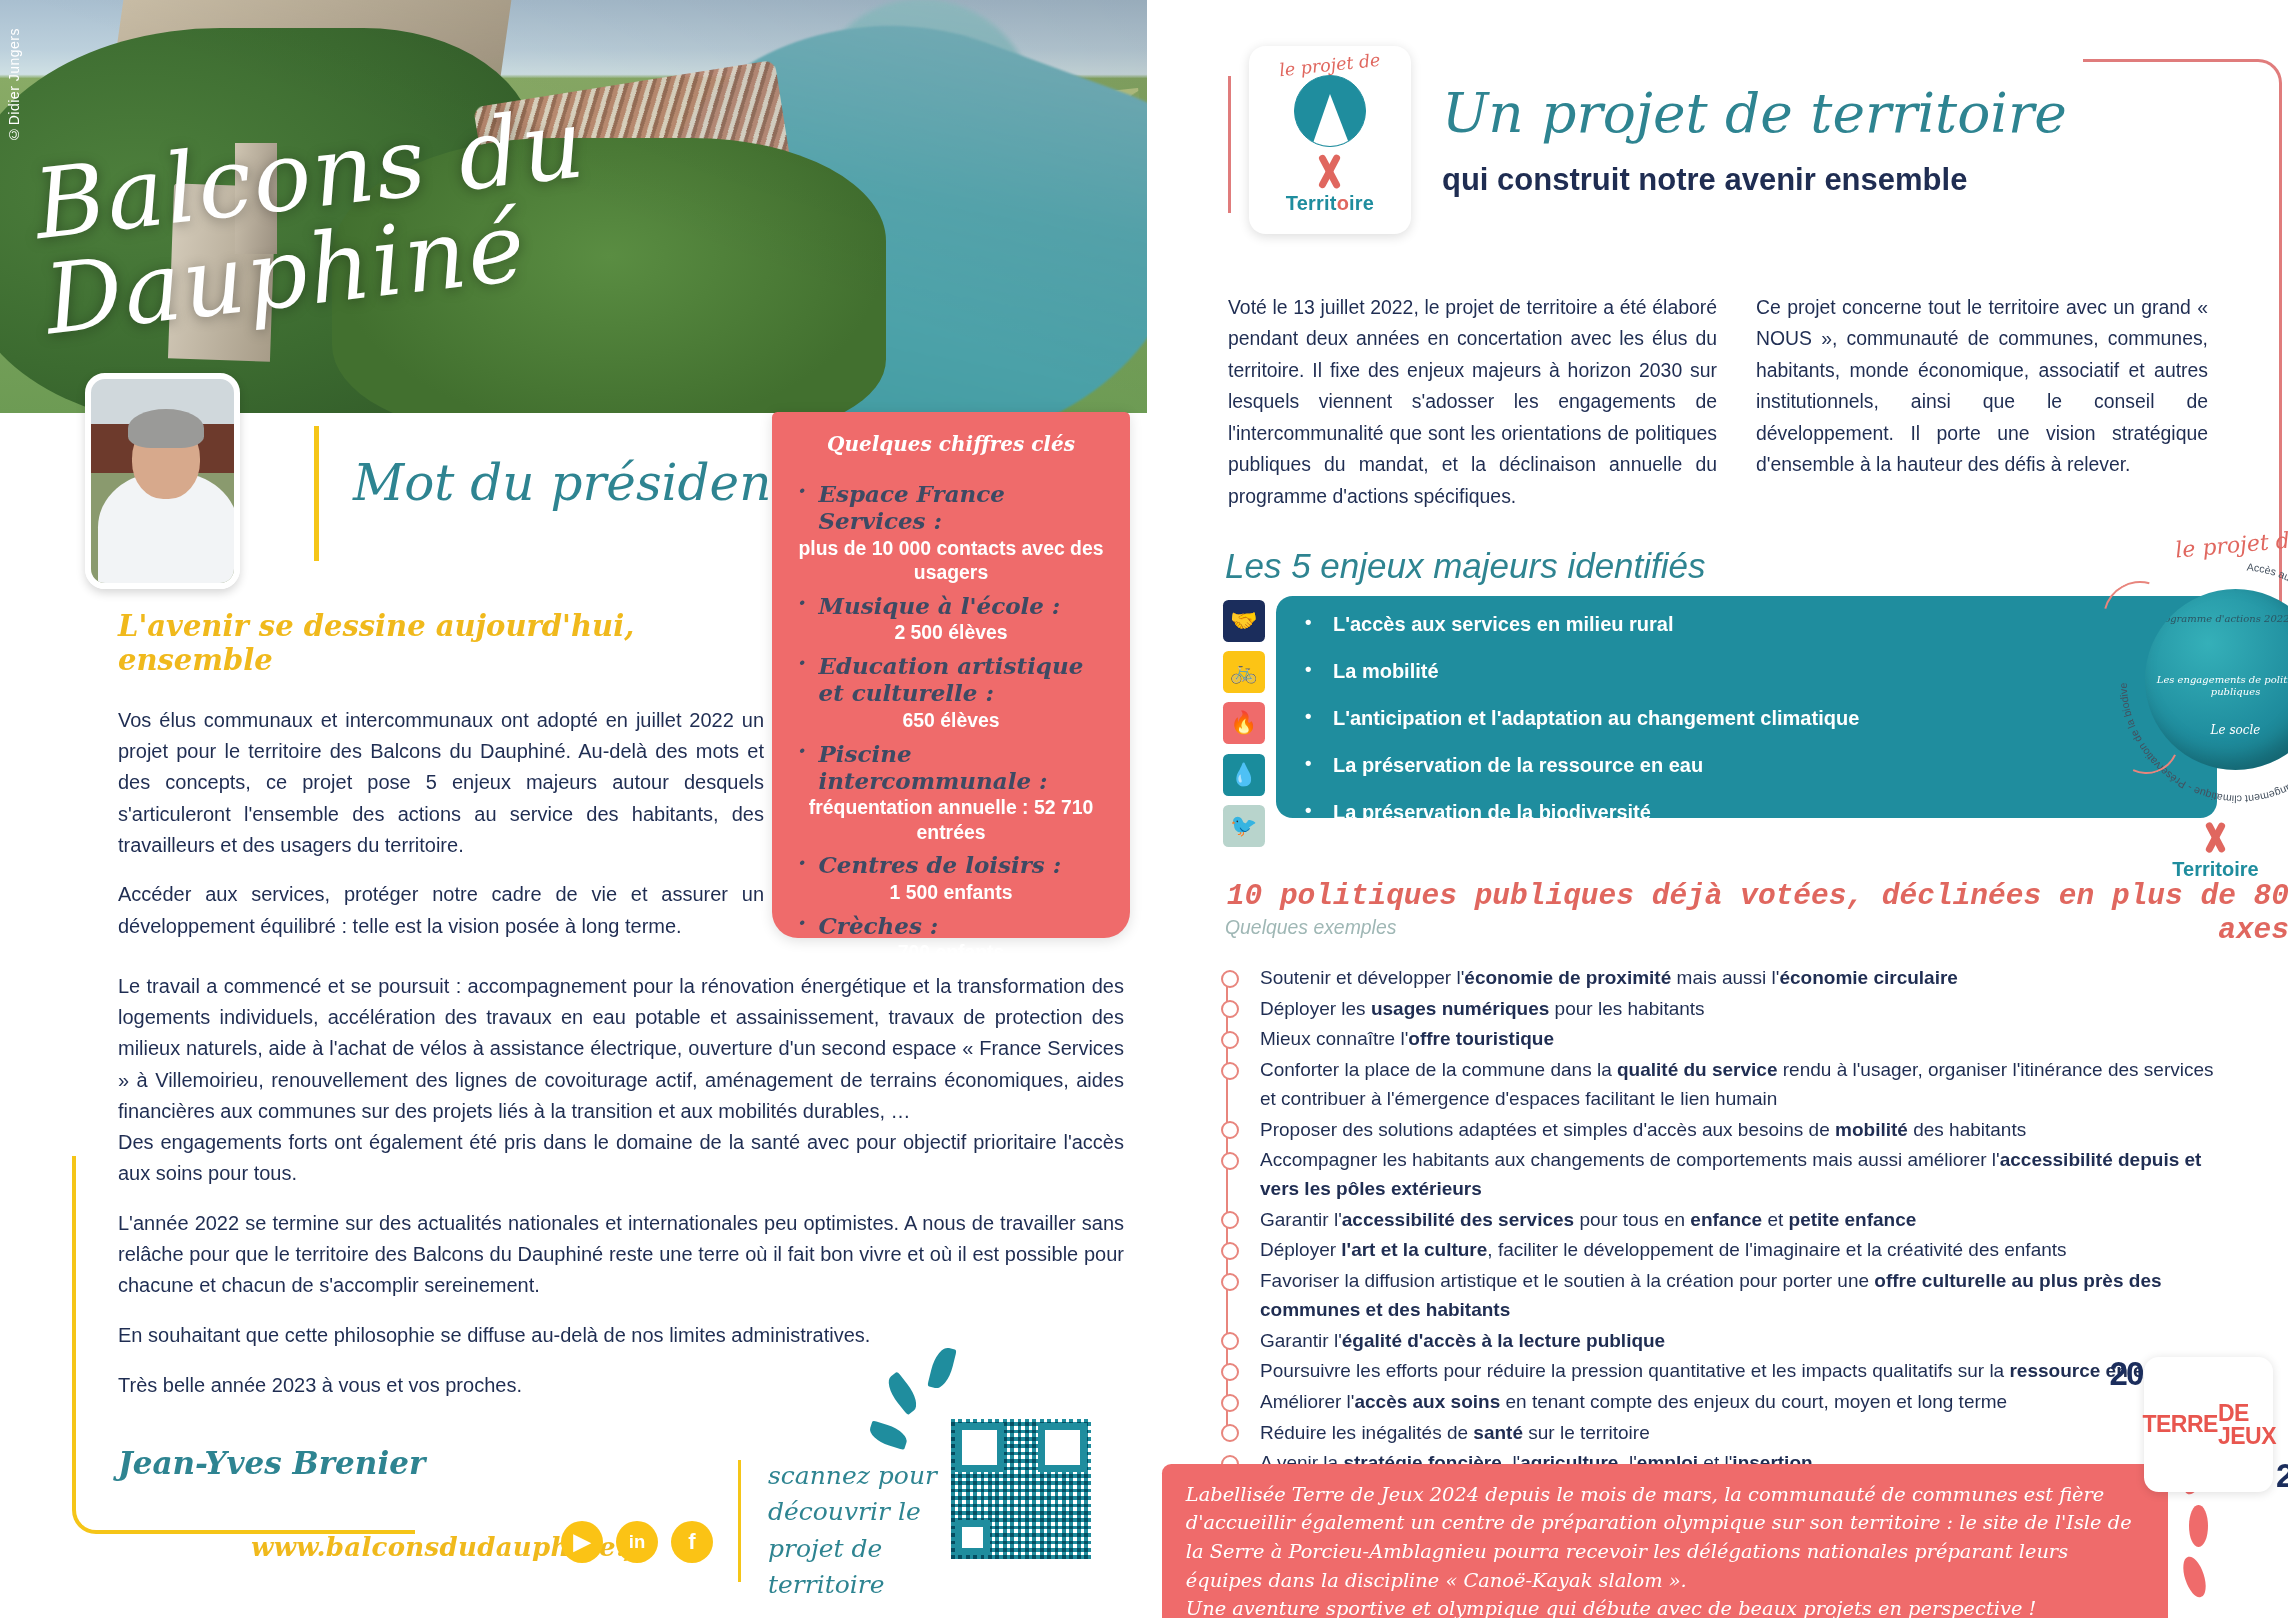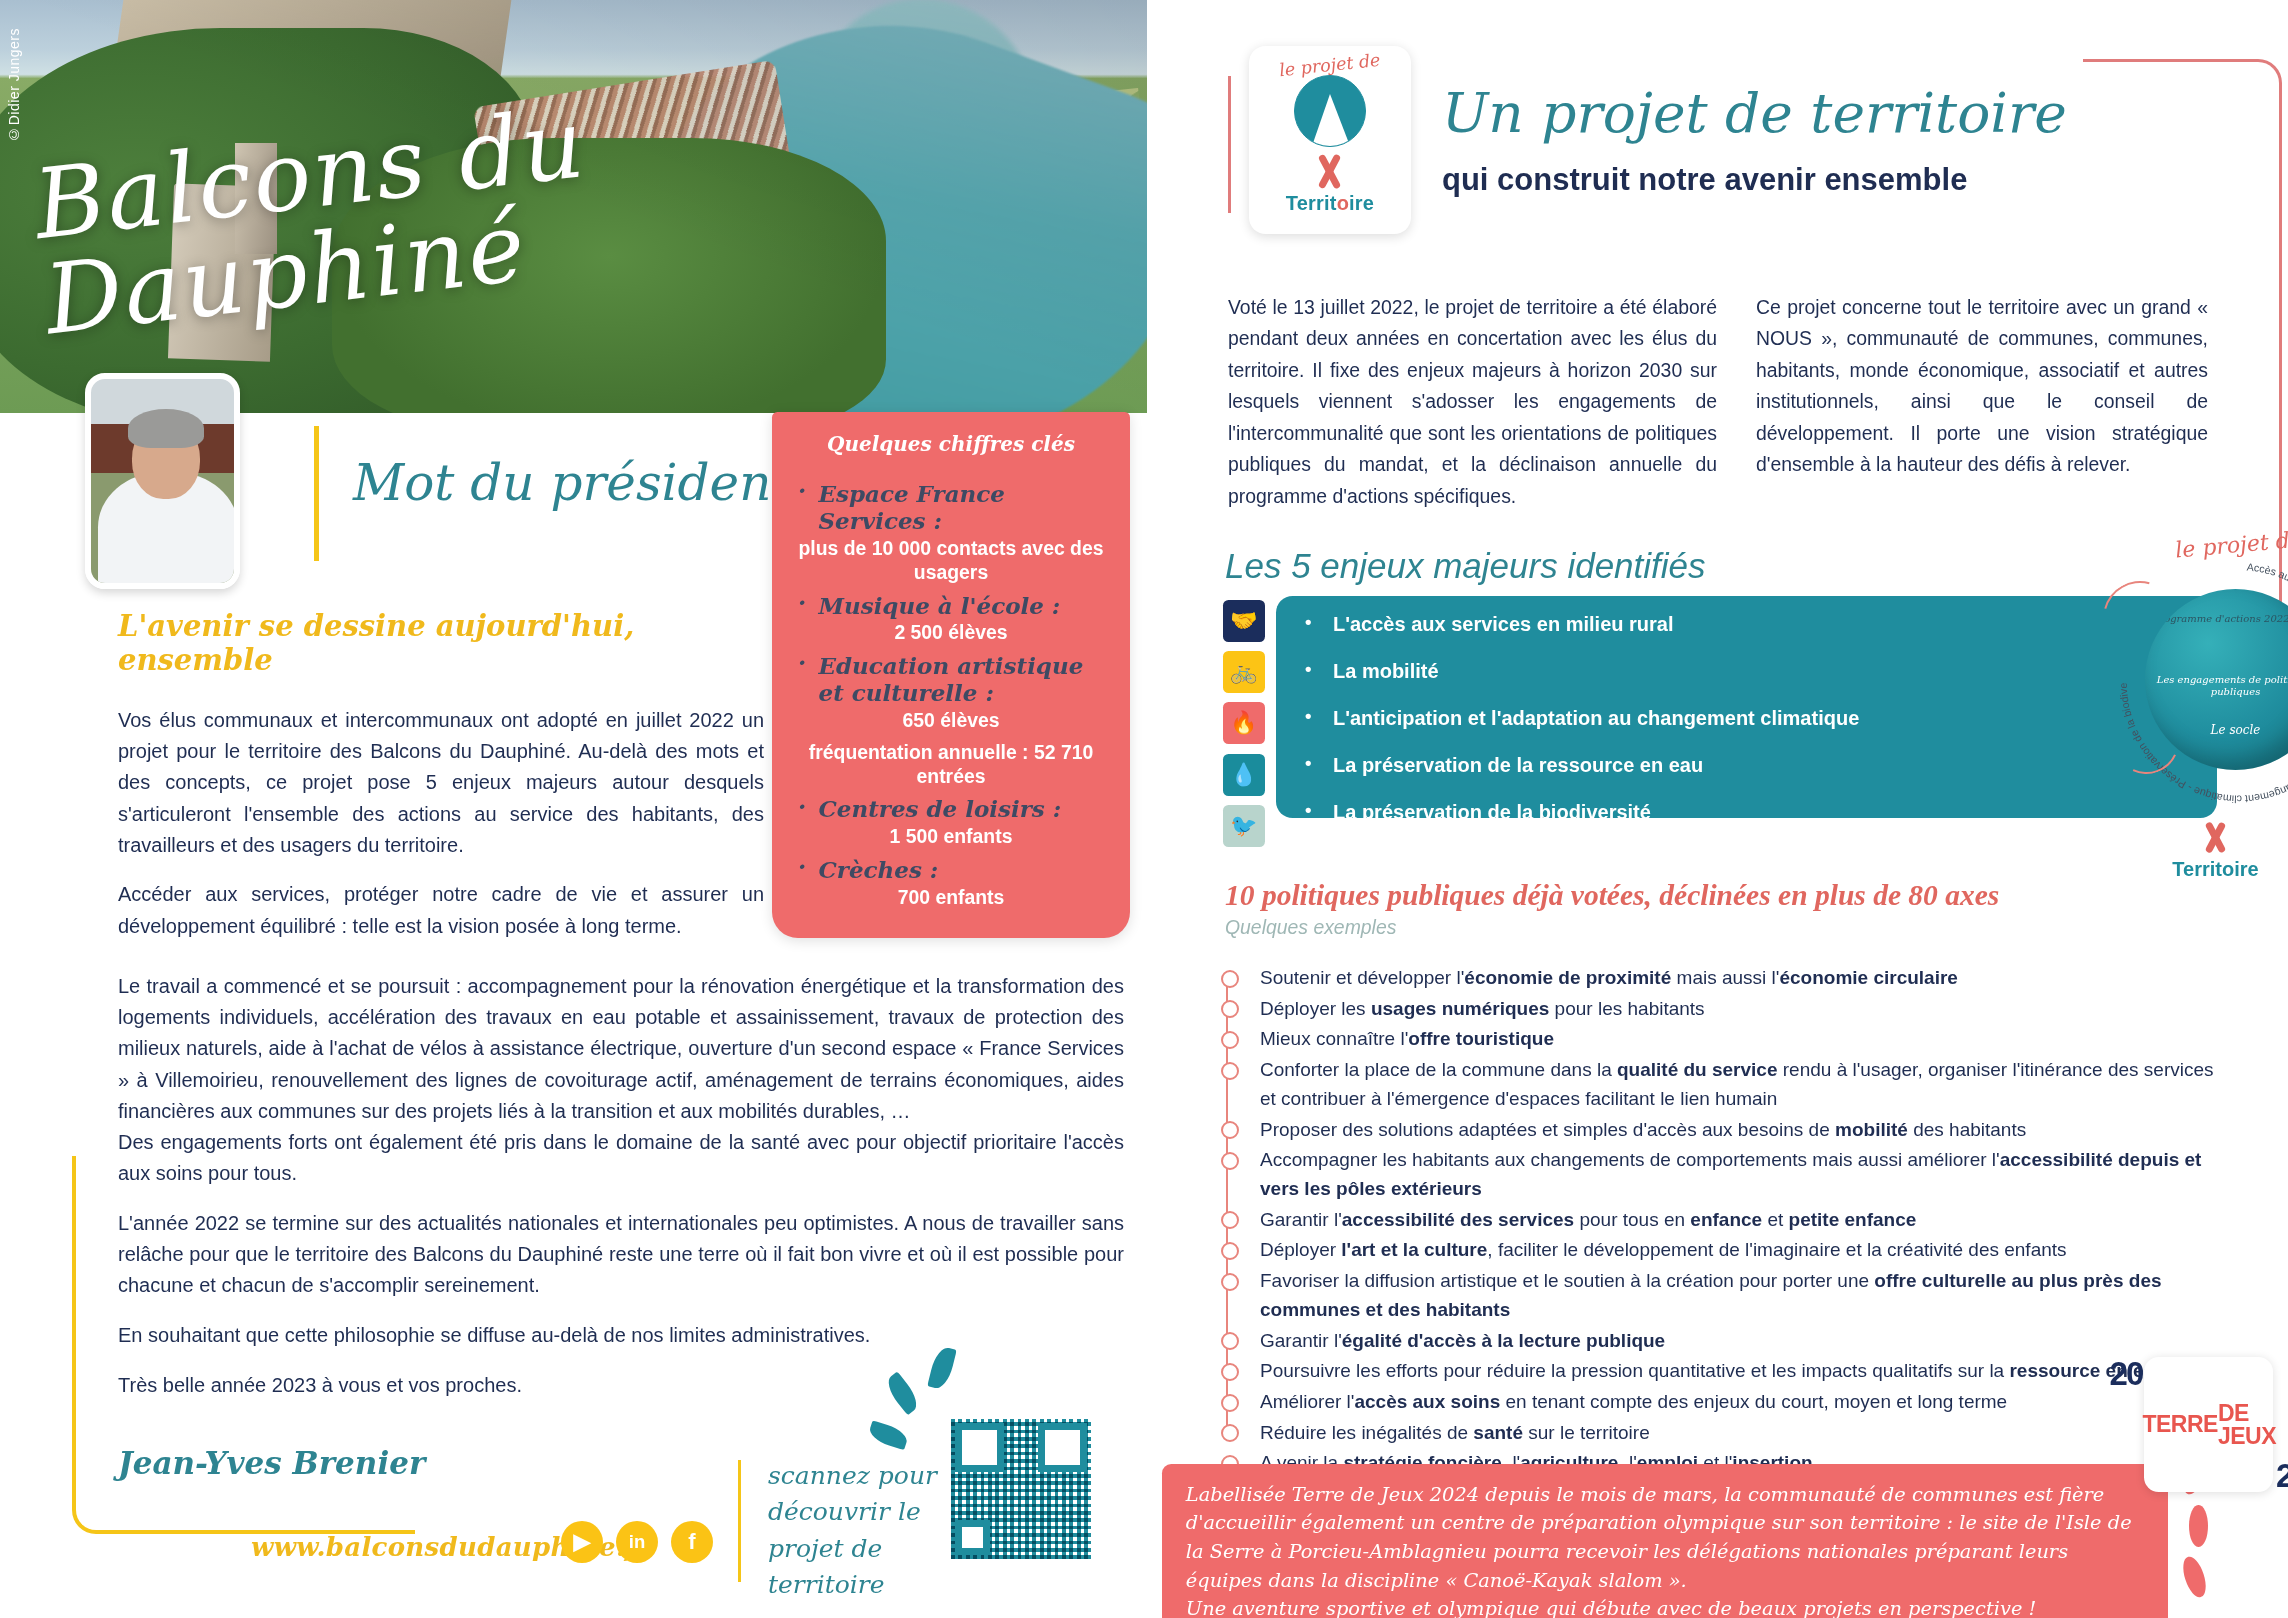--- a/index.html
+++ b/index.html
@@ -320,22 +320,22 @@
 
   .terr-logo-small { position:absolute; left: 1013px; top: 821px; width: 111px; text-align:center; }
   .terr-x { width: 37px; height: 35px; position:relative; margin: 0 auto 1.8px; }
   .terr-x span { position:absolute; left: 14.8px; top:0; width: 6.5px; height: 33px; background:#e0675f; border-radius:3.7px; }
   .terr-x span:first-child { transform: rotate(28deg); }
   .terr-x span:last-child { transform: rotate(-28deg); }
   .terr-word { font-weight:700; font-size: 20px; color:#1f8d9e; }
 
   .pol-title {
     position:absolute; left: 78px; top: 879px;
-    font-family:Liberation Serif, serif; font-style:italic; font-weight:700;
-    color:#e0675f; font-size: 29.5px;
+    font-family:Liberation Mono, monospace; font-style:italic; font-weight:700;
+    color:#e0675f; font-size: 29.5px; text-align: right;
   }
   .pol-sub {
     position:absolute; left: 78px; top: 916px;
     font-style:italic; color:#9fb7b5; font-size: 19.4px;
   }
   .pol-rail {
     position:absolute; left: 79px; top: 971px; width: 1.8px; height: 467px; background:#e8857d;
   }
   .pol-list { position:absolute; left: 102px; top: 964px; width: 978px; }
   .pol-list li {
@@ -444,20 +444,21 @@
       </div>
       <div class="fig-item">
         <div class="fig-label">Musique à l'école :</div>
         <div class="fig-val">2 500 élèves</div>
       </div>
       <div class="fig-item">
         <div class="fig-label">Education artistique et culturelle :</div>
         <div class="fig-val">650 élèves</div>
       </div>
       <div class="fig-item">
+        <div class="fig-label">Piscine intercommunale :</div>
         <div class="fig-val">fréquentation annuelle : 52 710 entrées</div>
       </div>
       <div class="fig-item">
         <div class="fig-label">Centres de loisirs :</div>
         <div class="fig-val">1 500 enfants</div>
       </div>
       <div class="fig-item">
         <div class="fig-label">Crèches  :</div>
         <div class="fig-val">700 enfants</div>
       </div>

